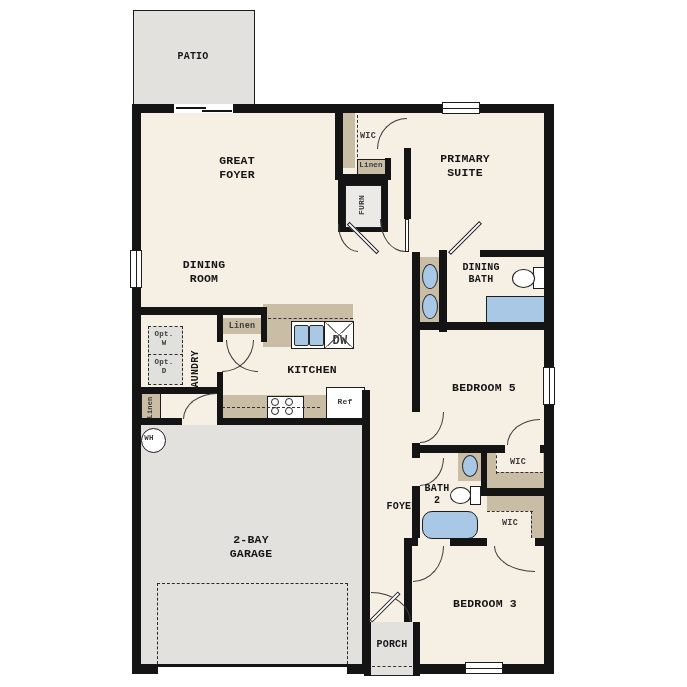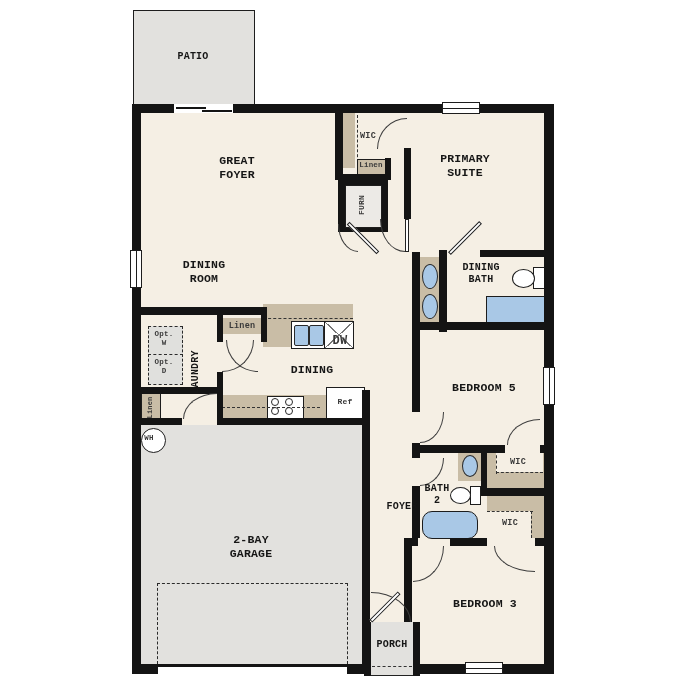--- a/index.html
+++ b/index.html
@@ -173,21 +173,21 @@
   <div class="lbl rm" style="left:179px;top:258px;width:50px;">DINING ROOM</div>
   <div class="lbl tag" style="left:354px;top:131px;width:28px;">WIC</div>
   <div class="lbl tag2" style="left:357px;top:161px;width:28px;">Linen</div>
   <div class="lbl tag rot" style="left:342px;top:200px;width:40px;height:10px;font-size:8px;">FURN</div>
   <div class="lbl rm" style="left:433px;top:152px;width:64px;">PRIMARY SUITE</div>
   <div class="lbl rm2" style="left:453px;top:262px;width:56px;">DINING BATH</div>
   <div class="lbl rot" style="left:157px;top:365px;width:80px;height:14px;font-size:10px;">LAUNDRY</div>
   <div class="lbl tag2" style="left:153px;top:330px;width:22px;">Opt. W</div>
   <div class="lbl tag2" style="left:153px;top:358px;width:22px;">Opt. D</div>
   <div class="lbl tag" style="left:223px;top:321px;width:38px;">Linen</div>
-  <div class="lbl rm nowrap" style="left:267px;top:363px;width:90px;">DINING</div>
+  <div class="lbl rm nowrap" style="left:267px;top:363px;width:90px;">KITCHEN</div>
   <div class="lbl tag" style="left:329px;top:334px;width:22px;font-size:12px;">DW</div>
   <div class="lbl tag" style="left:327px;top:397px;width:36px;font-size:8px;">Ref</div>
   <div class="lbl tag2 rot" style="left:136px;top:403px;width:28px;height:9px;font-size:7px;">Linen</div>
   <div class="lbl tag2" style="left:141px;top:434px;width:16px;">WH</div>
   <div class="lbl rm nowrap" style="left:429px;top:381px;width:110px;">BEDROOM 5</div>
   <div class="lbl rm2" style="left:421px;top:483px;width:32px;">BATH 2</div>
   <div class="lbl tag" style="left:504px;top:457px;width:28px;">WIC</div>
   <div class="lbl tag" style="left:496px;top:518px;width:28px;">WIC</div>
   <div class="lbl rm2" style="left:377px;top:501px;width:50px;">FOYER</div>
   <div class="lbl rm" style="left:220px;top:533px;width:62px;">2-BAY GARAGE</div>

